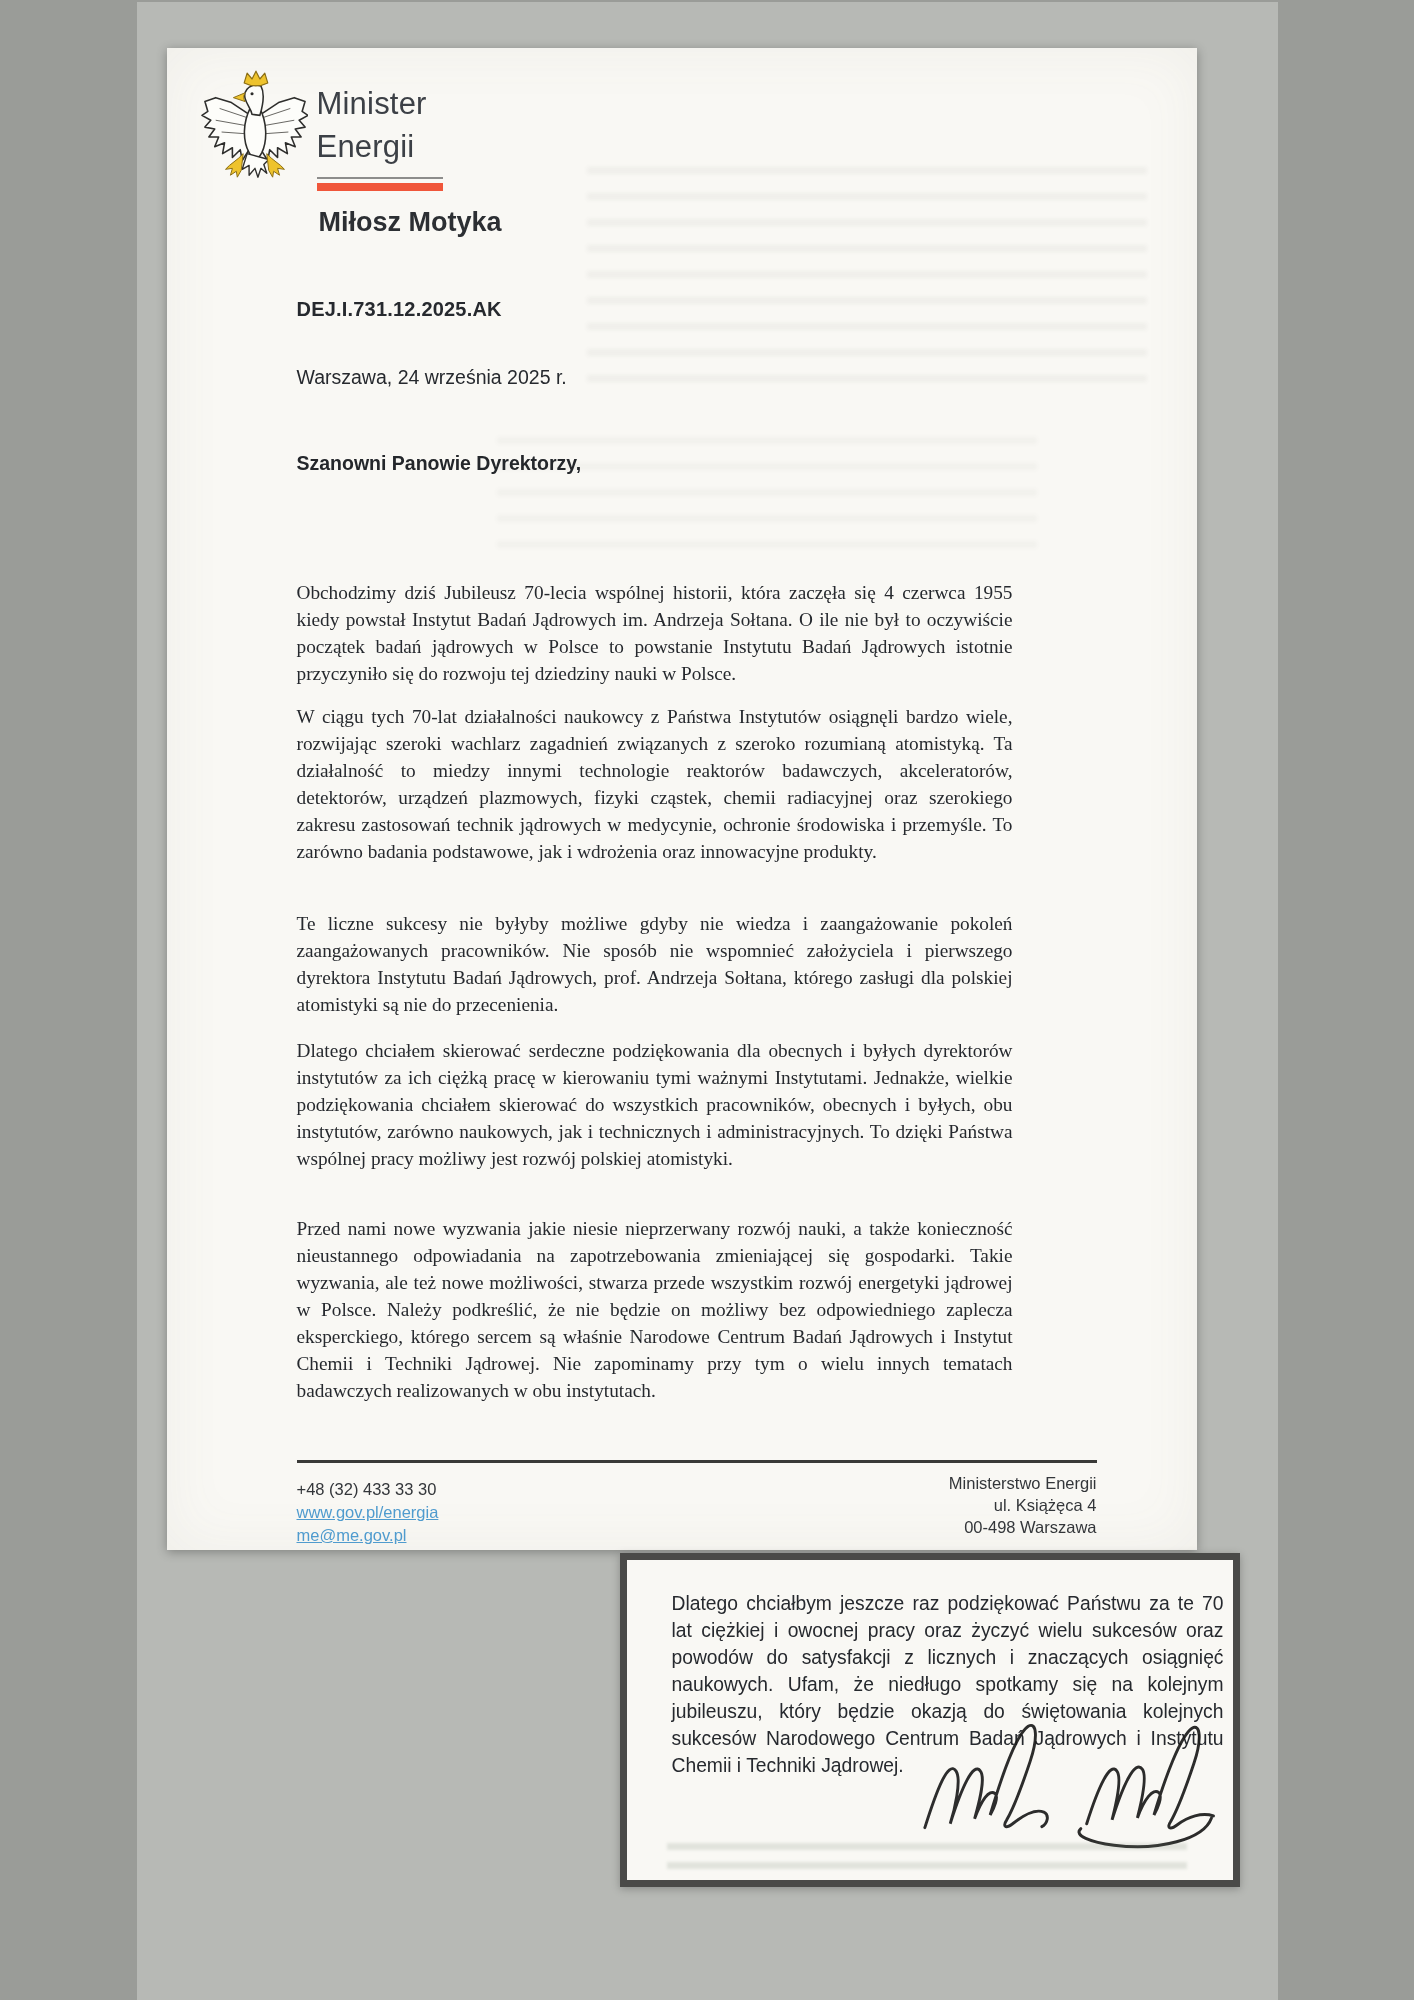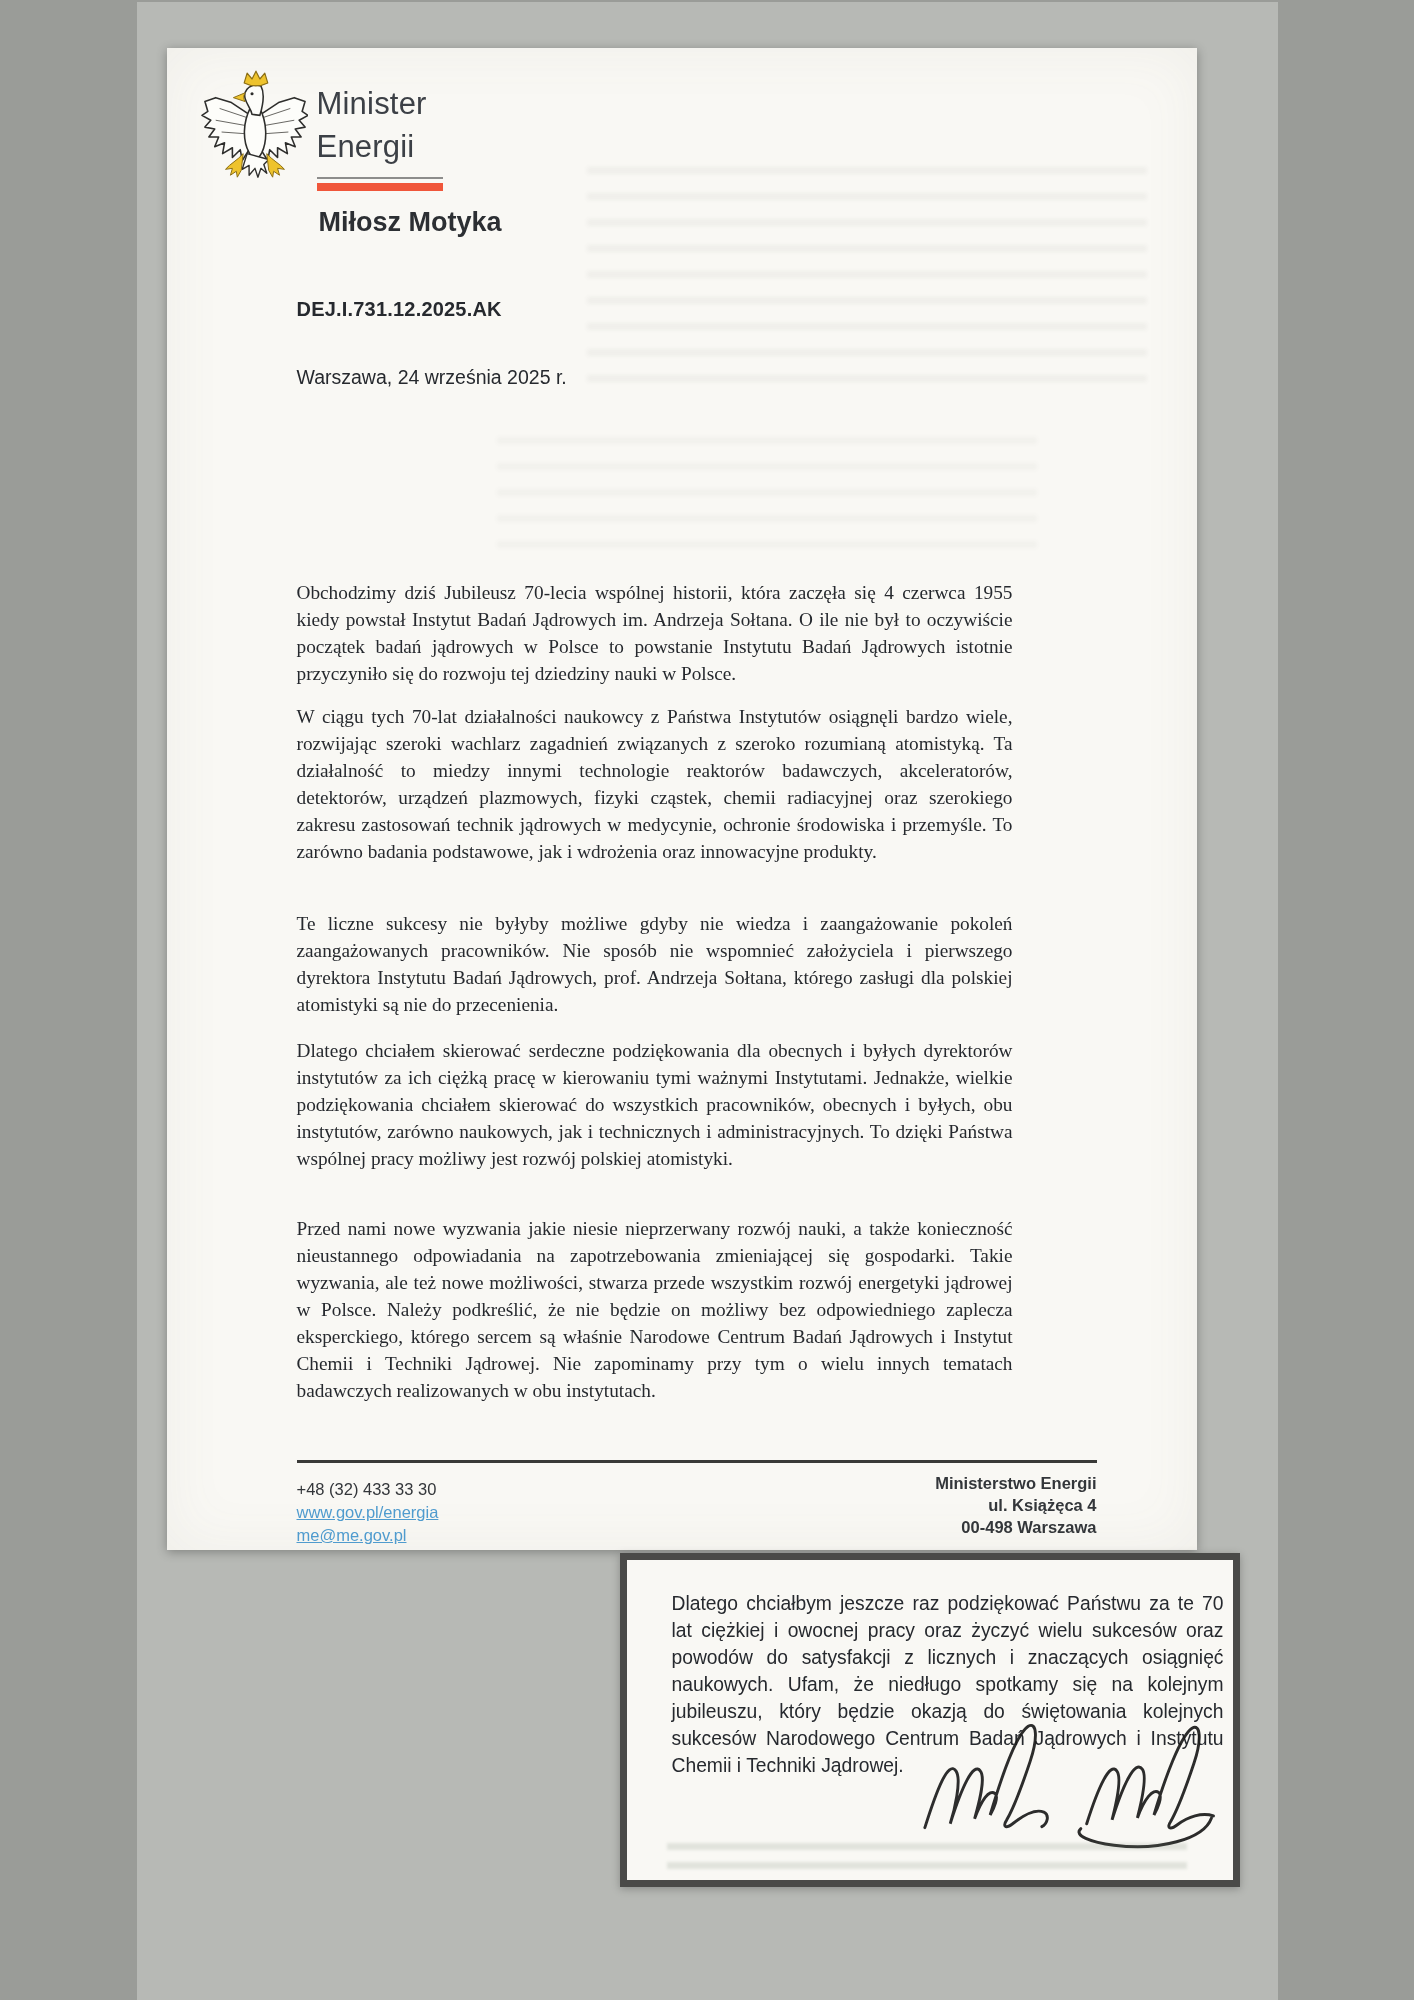--- a/index.html
+++ b/index.html
@@ -15,21 +15,21 @@
   .hdr-accent{position:absolute;left:150px;top:135px;width:126px;height:8px;}
   .minister-name{position:absolute;left:152px;top:159px;font-size:27px;font-weight:600;color:#2c2f33;}
   .ref{position:absolute;left:130px;top:250px;font-size:20px;font-weight:700;color:#26292e;letter-spacing:.2px;}
   .dateline{position:absolute;left:130px;top:318px;font-size:19.5px;color:#26292e;}
   .salutation{position:absolute;left:130px;top:402px;font-size:19.5px;font-weight:700;color:#24272b;line-height:27px;}
   .body-par{position:absolute;left:130px;width:716px;margin:0;font-size:19.3px;line-height:27px;
         color:#26292e;text-align:justify;text-align-last:left;font-family:Liberation Serif, serif;}
   .foot-rule{position:absolute;left:130px;top:1412px;width:800px;height:2.5px;background:#3a3a38;}
   .foot-left{position:absolute;left:130px;top:1430px;font-size:16.5px;line-height:23px;color:#33363a;}
   .foot-left a{display:block;text-decoration:underline;}
-  .foot-right{position:absolute;right:100px;top:1424px;font-size:16.5px;line-height:22px;color:#33363a;text-align:right;font-weight:bold;}
+  .foot-right{position:absolute;right:100px;top:1424px;font-size:16.5px;line-height:22px;color:#33363a;text-align:right;}
   
   .bleed{position:absolute;pointer-events:none;filter:blur(2px);opacity:.055;
         background:repeating-linear-gradient(180deg,transparent 0 9px,#4a5244 9px 16px,transparent 16px 26px);}
   
   .insert{position:absolute;left:483px;top:1551px;width:606px;height:320px;background:#f9f8f4;
         border:7px solid #4a4a48;box-shadow:0 2px 8px rgba(0,0,0,.25);}
   .insert-par{position:absolute;left:45px;top:30px;width:552px;margin:0;font-size:19.3px;line-height:27px;
         color:#26292e;text-align:justify;text-align-last:left;}
   .signature{position:absolute;left:292px;top:158px;width:312px;height:152px;}
   .insert-bleed{position:absolute;left:40px;top:278px;width:520px;height:32px;pointer-events:none;
@@ -75,20 +75,21 @@
     <div class="hdr-accent" style="background: rgb(240, 86, 58);"></div>
     <div class="minister-name">Miłosz Motyka</div>
 
     <div class="bleed" style="left:420px;top:110px;width:560px;height:230px;"></div>
     <div class="bleed" style="left:330px;top:380px;width:540px;height:120px;opacity:.04;"></div>
 
     <div class="ref">DEJ.I.731.12.2025.AK</div>
     <div class="dateline">Warszawa, 24 września 2025 r.</div>
 
     <div class="salutation">
+      <div>Szanowni Panowie Dyrektorzy,</div>
     </div>
 
     <p class="body-par" style="top:531px;">Obchodzimy dziś Jubileusz 70-lecia wspólnej historii, która zaczęła się 4 czerwca 1955 kiedy powstał Instytut Badań Jądrowych im. Andrzeja Sołtana. O ile nie był to oczywiście początek badań jądrowych w Polsce to powstanie Instytutu Badań Jądrowych istotnie przyczyniło się do rozwoju tej dziedziny nauki w Polsce.</p>
     <p class="body-par" style="top:655px;">W ciągu tych 70-lat działalności naukowcy z Państwa Instytutów osiągnęli bardzo wiele, rozwijając szeroki wachlarz zagadnień związanych z szeroko rozumianą atomistyką. Ta działalność to miedzy innymi technologie reaktorów badawczych, akceleratorów, detektorów, urządzeń plazmowych, fizyki cząstek, chemii radiacyjnej oraz szerokiego zakresu zastosowań technik jądrowych w medycynie, ochronie środowiska i przemyśle. To zarówno badania podstawowe, jak i wdrożenia oraz innowacyjne produkty.</p>
     <p class="body-par" style="top:862px;">Te liczne sukcesy nie byłyby możliwe gdyby nie wiedza i zaangażowanie pokoleń zaangażowanych pracowników. Nie sposób nie wspomnieć założyciela i pierwszego dyrektora Instytutu Badań Jądrowych, prof. Andrzeja Sołtana, którego zasługi dla polskiej atomistyki są nie do przecenienia.</p>
     <p class="body-par" style="top:989px;">Dlatego chciałem skierować serdeczne podziękowania dla obecnych i byłych dyrektorów instytutów za ich ciężką pracę w kierowaniu tymi ważnymi Instytutami. Jednakże, wielkie podziękowania chciałem skierować do wszystkich pracowników, obecnych i byłych, obu instytutów, zarówno naukowych, jak i technicznych i administracyjnych. To dzięki Państwa wspólnej pracy możliwy jest rozwój polskiej atomistyki.</p>
     <p class="body-par" style="top:1167px;">Przed nami nowe wyzwania jakie niesie nieprzerwany rozwój nauki, a także konieczność nieustannego odpowiadania na zapotrzebowania zmieniającej się gospodarki. Takie wyzwania, ale też nowe możliwości, stwarza przede wszystkim rozwój energetyki jądrowej w Polsce. Należy podkreślić, że nie będzie on możliwy bez odpowiedniego zaplecza eksperckiego, którego sercem są właśnie Narodowe Centrum Badań Jądrowych i Instytut Chemii i Techniki Jądrowej. Nie zapominamy przy tym o wielu innych tematach badawczych realizowanych w obu instytutach.</p>
 
     <div class="foot-rule"></div>
     <div class="foot-left">

